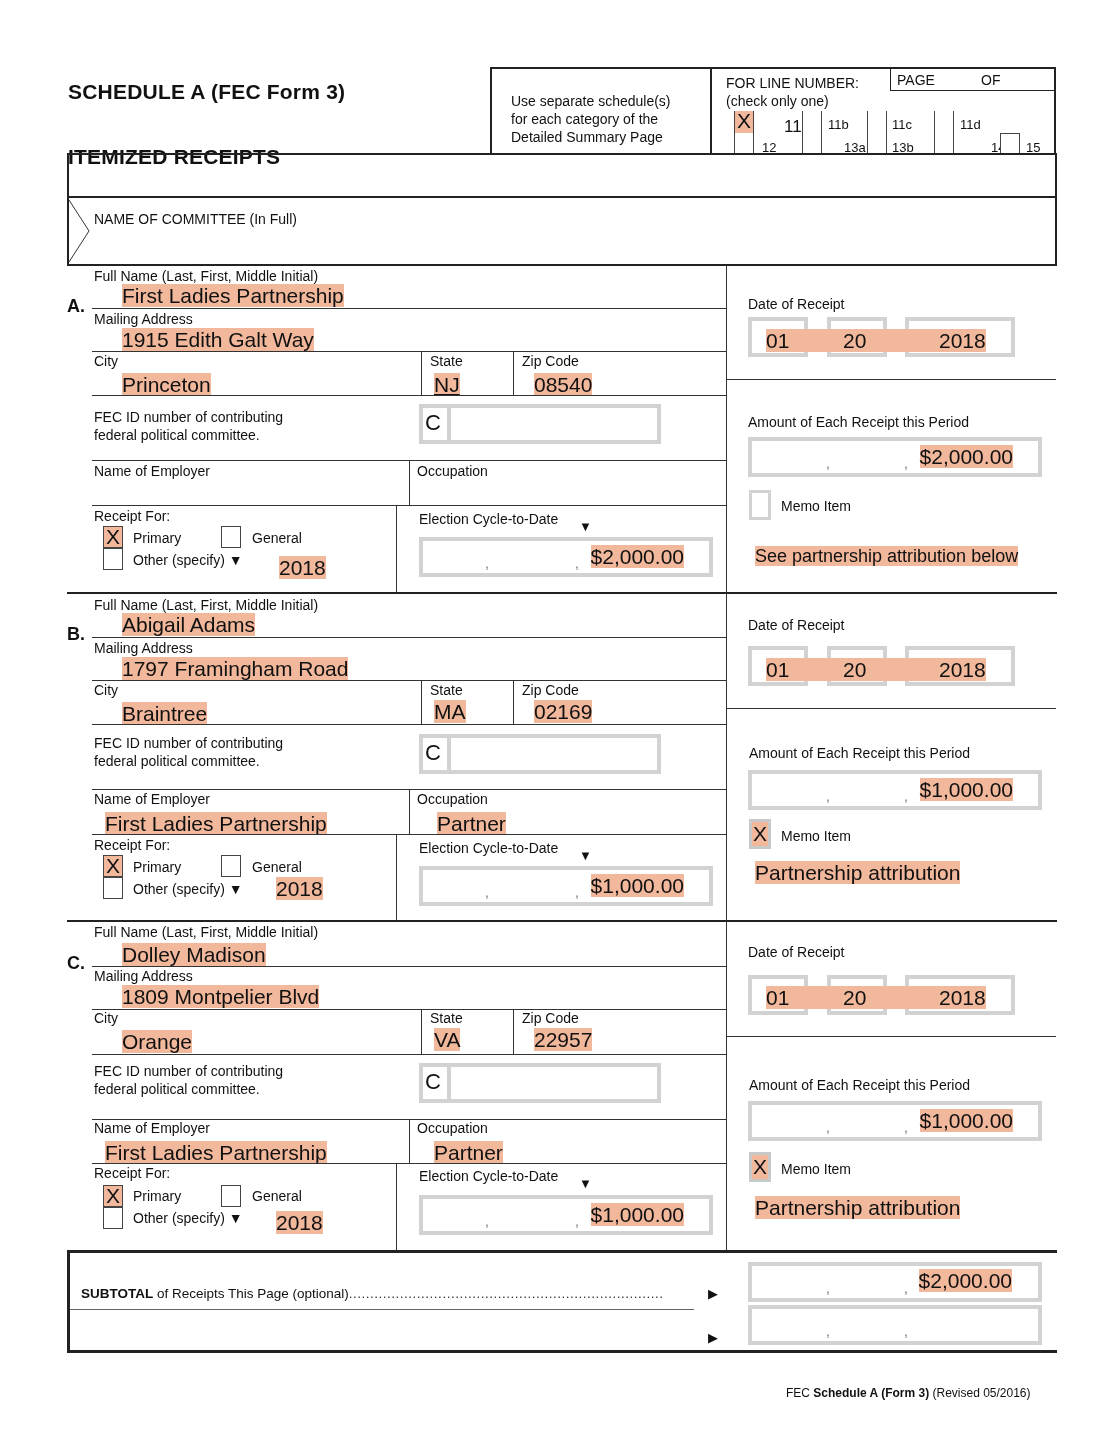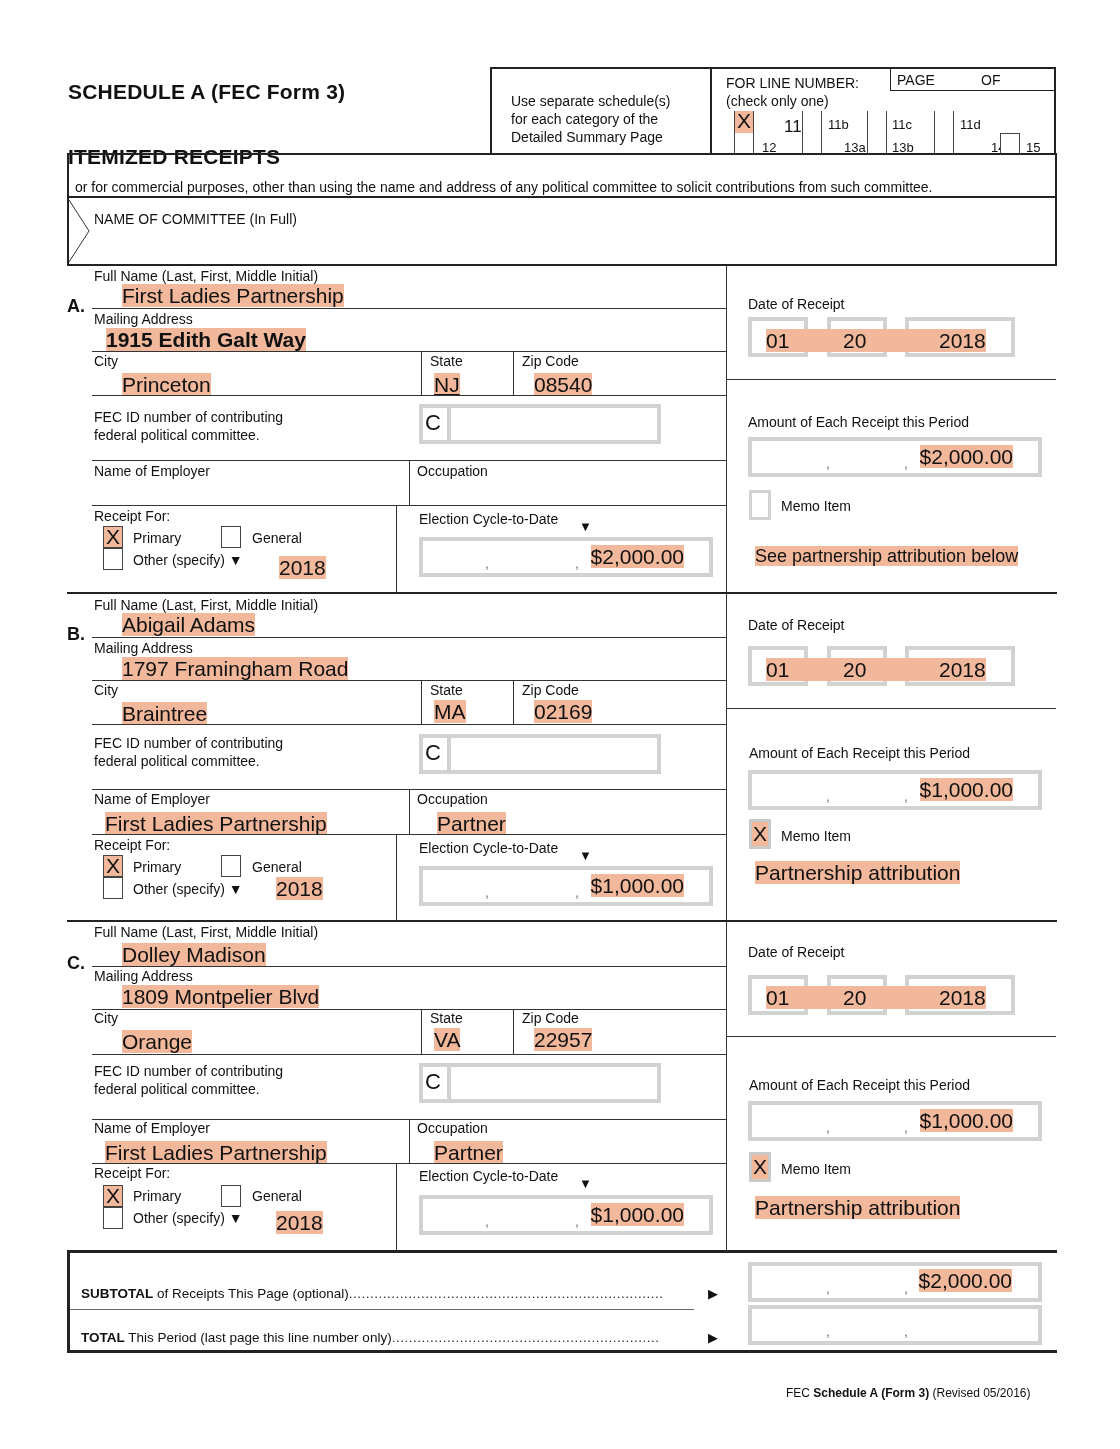--- a/index.html
+++ b/index.html
@@ -60,41 +60,40 @@
   <span class="lbl" style="position:absolute; left:132px; top:71px; font-size:13px;">13a</span>
   <div class="cb" style="left:155px; top:64px; border-top:none; border-bottom:none;"></div>
   <span class="lbl" style="position:absolute; left:180px; top:71px; font-size:13px;">13b</span>
   <div class="cb" style="left:222px; top:64px; border-top:none; border-bottom:none;"></div>
   <span class="lbl" style="position:absolute; left:248px; top:71px; font-size:13px;margin-left:31px;">14</span>
   <div class="cb" style="left:288px; top:64px; border-bottom:none;"></div>
   <span class="lbl" style="position:absolute; left:314px; top:71px; font-size:13px;">15</span>
 </div>
 
 <div class="abs" style="left:67px; top:153px; width:990px; height:45px; border:2px solid #222;">
-  <div class="lbl" style="position:absolute; left:6px; top:24px; font-size:14px;">or for commercial purposes, other than using the name and address of any political committee to solicit contributions from such committee.</div>
 </div>
 
 <div class="abs" style="left:67px; top:196px; width:990px; height:70px; border:2px solid #222;">
   <svg style="position:absolute; left:0; top:0;" width="22" height="66">
     <polyline points="0,2 20,33 0,64" fill="none" stroke="#333" stroke-width="1"></polyline>
   </svg>
   <div class="lbl" style="position:absolute; left:25px; top:13px;">NAME OF COMMITTEE (In Full)</div>
 </div>
 
 <div class="vline" style="left:726px; top:266px; height:985px;"></div>
 <div class="hline2" style="left:67px; top:592px; width:990px;"></div>
 <div class="hline2" style="left:67px; top:920px; width:990px;"></div>
 
 <div>
   <div class="secletter" style="left:67px; top:296px;">A.</div>
   <div class="lbl abs" style="left:94px; top:268px;">Full Name (Last, First, Middle Initial)</div>
   <div class="val abs" style="left:122px; top:284px;"><span class="hl">First Ladies Partnership</span></div>
   <div class="hline" style="left:92px; top:308px; width:634px;"></div>
   <div class="lbl abs" style="left:94px; top:311px;">Mailing Address</div>
-  <div class="val abs" style="left:106px; top:328px;font-weight:bold;"><span class="hl">1915 Edith Galt Way</span></div>
+  <div class="val abs" style="left:122px; top:328px;"><span class="hl">1915 Edith Galt Way</span></div>
   <div class="hline" style="left:92px; top:351px; width:634px;"></div>
   <div class="lbl abs" style="left:94px; top:353px;">City</div>
   <div class="val abs" style="left:122px; top:373px;"><span class="hl">Princeton</span></div>
   <div class="vline" style="left:421px; top:351px; height:44px;"></div>
   <div class="lbl abs" style="left:430px; top:353px;">State</div>
   <div class="val abs" style="left:434px; top:373px;text-decoration:underline;"><span class="hl">NJ</span></div>
   <div class="vline" style="left:513px; top:351px; height:44px;"></div>
   <div class="lbl abs" style="left:522px; top:353px;">Zip Code</div>
   <div class="val abs" style="left:534px; top:373px;"><span class="hl">08540</span></div>
   <div class="hline" style="left:92px; top:395px; width:634px;"></div>
@@ -285,23 +284,20 @@
   <div class="lbl abs" style="left:781px; top:1161px;">Memo Item</div>
   <div class="abs" style="left:755px; top:1196px; font-size:21px;"><span class="hl">Partnership attribution</span></div>
 </div>
 
 <div class="abs" style="left:67px; top:1250px; width:990px; height:103px; border:3px solid #222; border-right:none;">
   <div class="lbl" style="position:absolute; left:11px; top:33px; font-size:13.5px;">
     <b>SUBTOTAL</b><span> of Receipts This Page (optional)</span><span style="letter-spacing:0.5px; color:#333;">..........................................................................</span>
   </div>
   <span class="abs" style="left:638px; top:33px; font-size:13px;">▶</span>
   <div class="hline" style="left:0; top:56px; width:624px; background:#666;"></div>
-  <div class="lbl" style="position:absolute; left:11px; top:77px; font-size:13.5px;">
-    <b>TOTAL</b><span> This Period (last page this line number only)</span><span style="letter-spacing:0.5px; color:#333;">...............................................................</span>
-  </div>
   <span class="abs" style="left:638px; top:77px; font-size:13px;">▶</span>
 </div>
 <div class="comb" style="left:748px; top:1262px; width:294px; height:40px;">
   <span class="comma" style="left:74px; top:14px;">,</span>
     <span class="comma" style="left:152px; top:14px;">,</span>
   <span class="val" style="position:absolute; right:26px; top:3px;"><span class="hl">$2,000.00</span></span>
 </div>
 <div class="comb" style="left:748px; top:1305px; width:294px; height:40px;">
   <span class="comma" style="left:74px; top:14px;">,</span>
     <span class="comma" style="left:152px; top:14px;">,</span>

